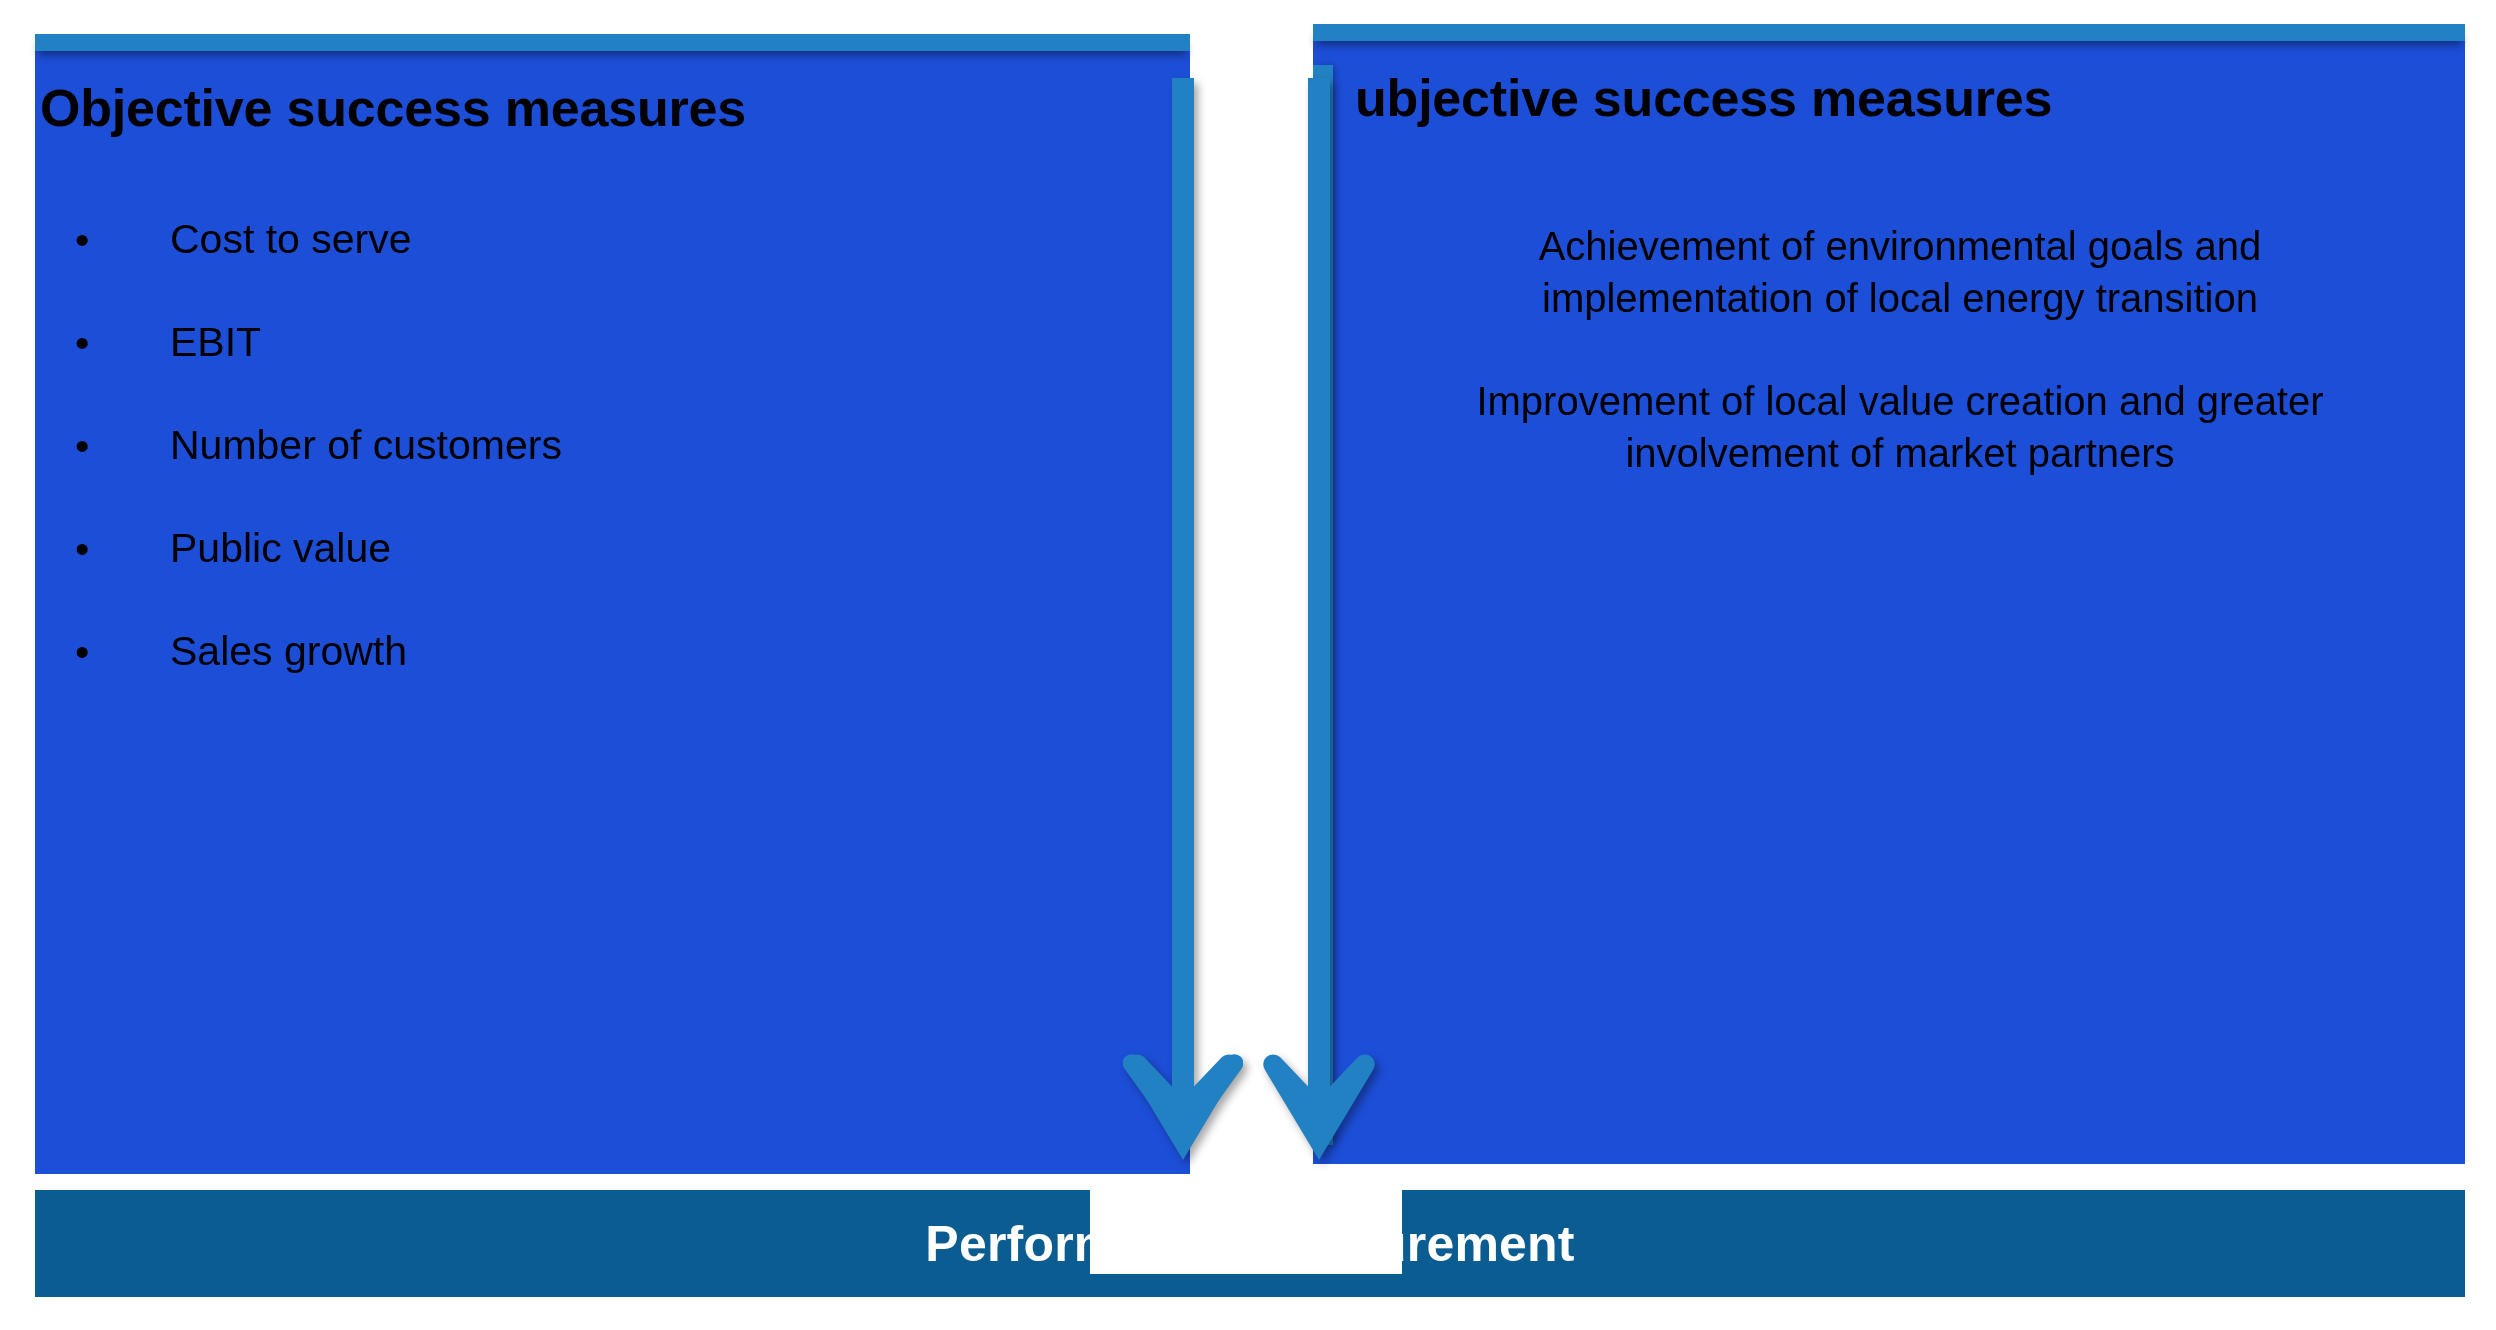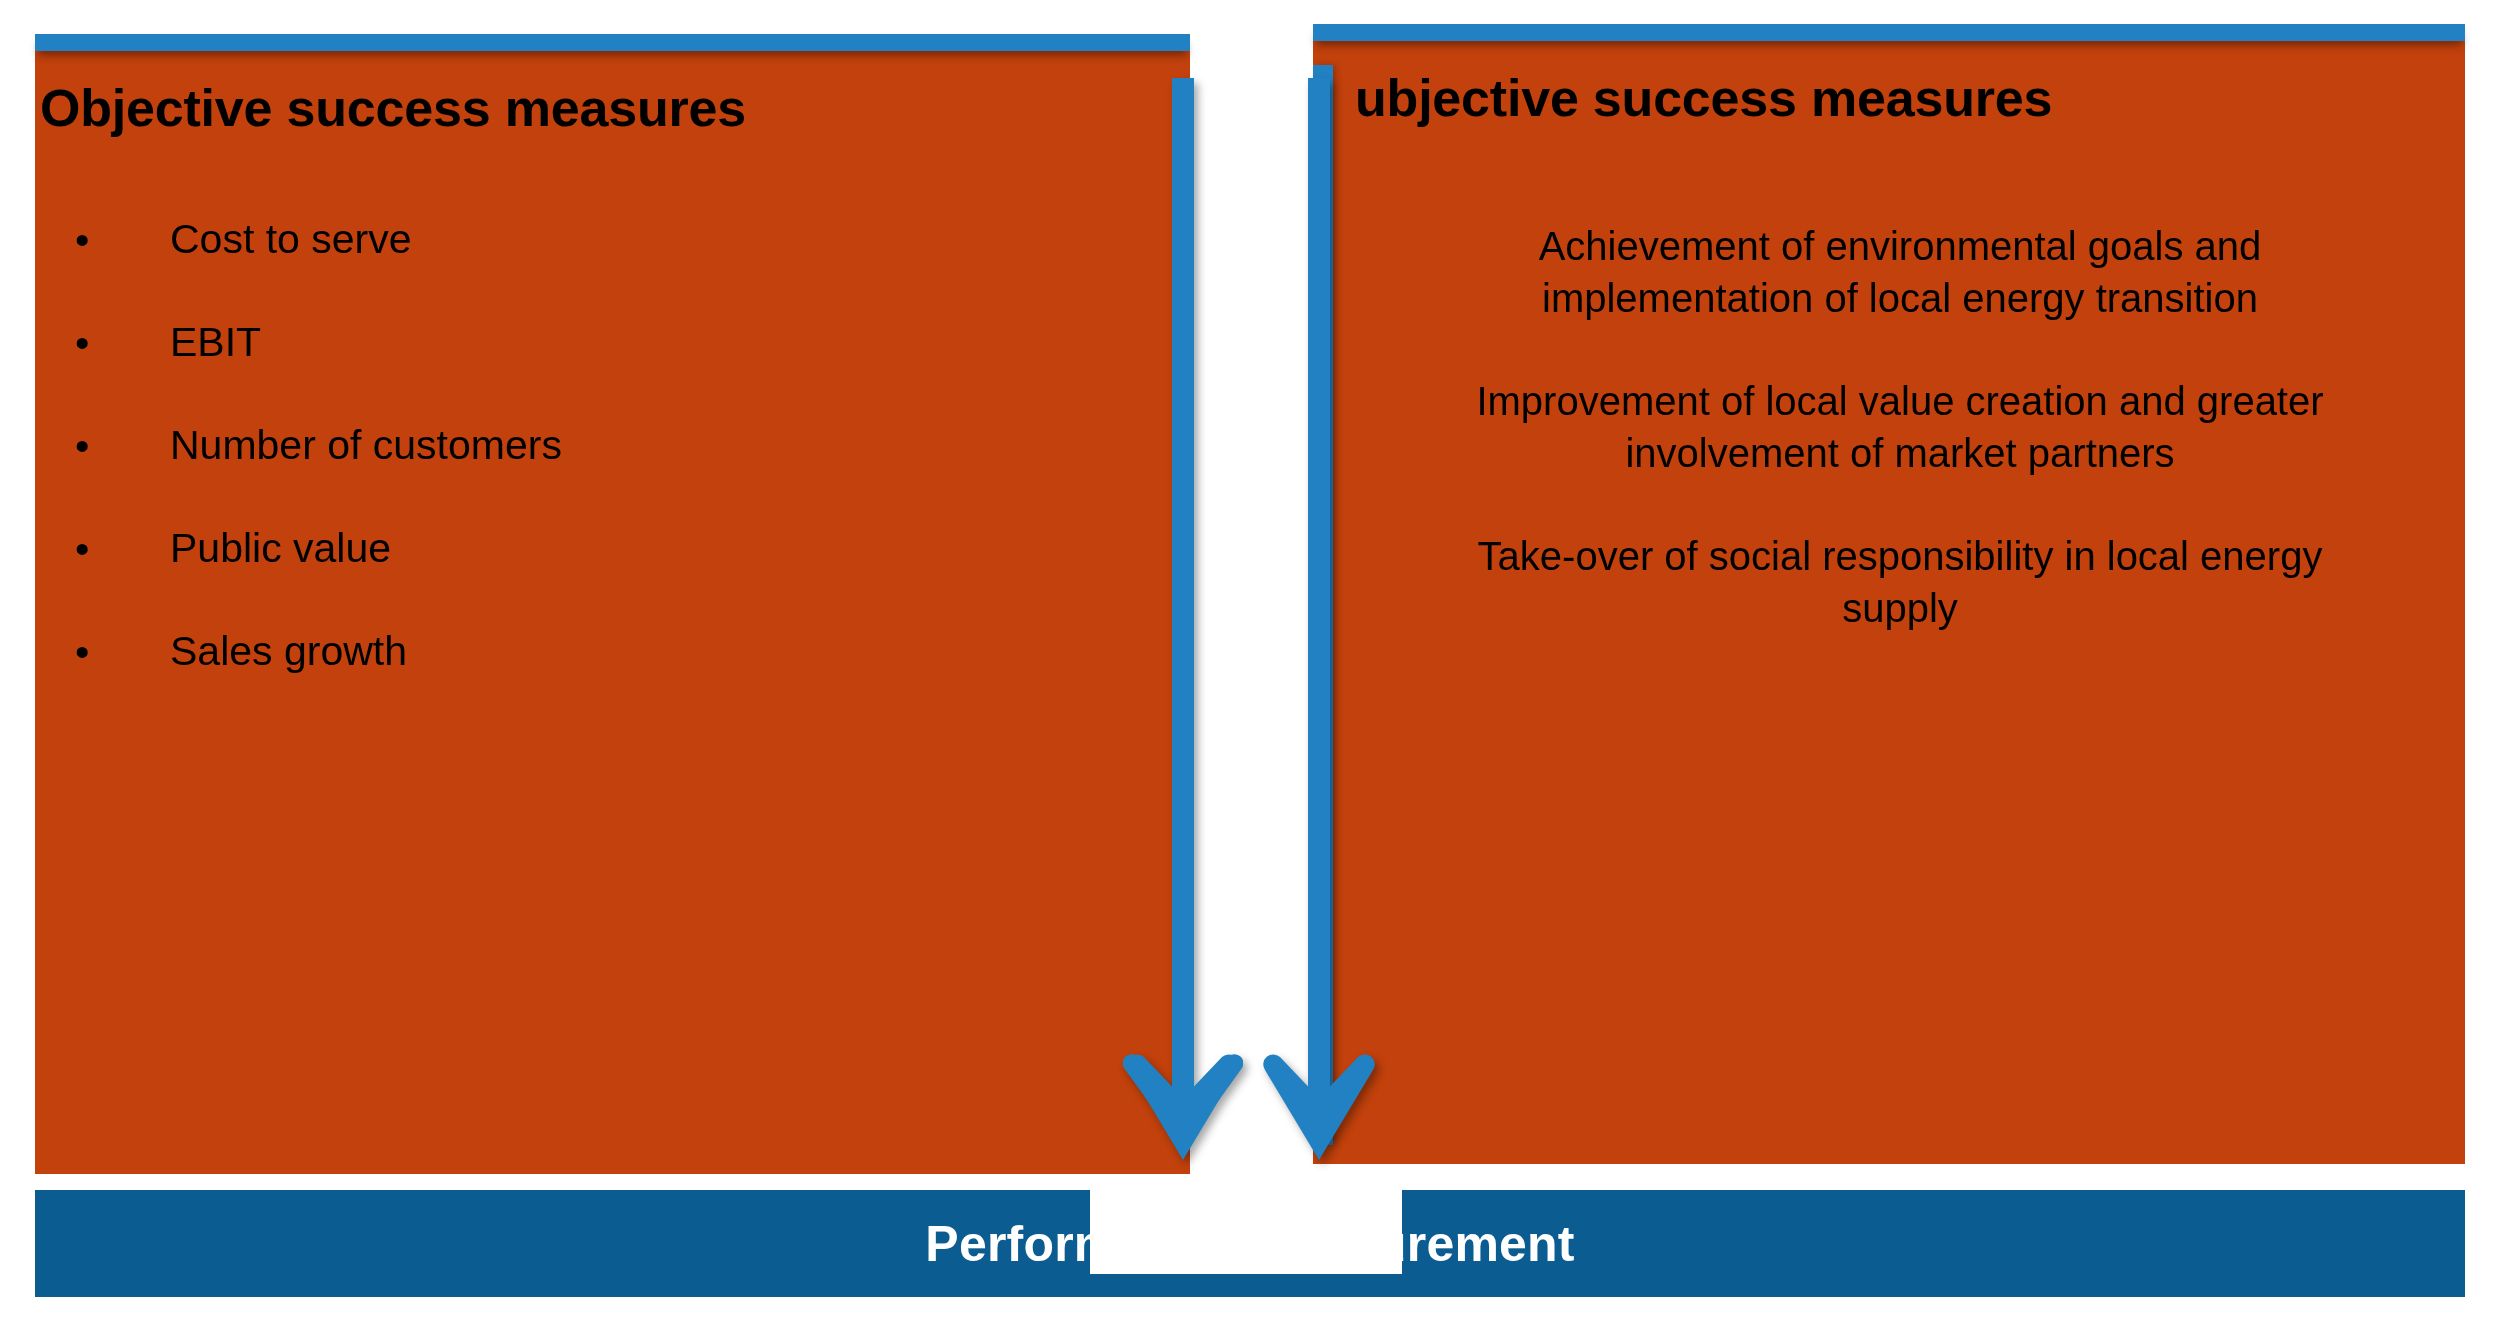--- a/index.html
+++ b/index.html
@@ -18,21 +18,21 @@
     position: relative;
     width: 2496px;
     height: 1330px;
     background: #ffffff;
     overflow: hidden;
   }
 
   
   .panel {
     position: absolute;
-    background: #c2410c;
+    background: #1d4ed8;
   }
   #panel-left  { left: 35px;   top: 34px; width: 1155px; height: 1140px; }
   #panel-right { left: 1313px; top: 24px; width: 1152px; height: 1140px; }
 
   
   .panel-topbar {
     position: absolute;
     left: 0;
     top: 0;
     height: 17px;
@@ -189,22 +189,20 @@
   <div id="panel-right" class="panel">
     <div class="panel-topbar"></div>
     <div class="panel-sidebar"></div>
     <div class="panel-title">ubjective success measures</div>
 
     <div class="para-list">
       <p class="para-item">Achievement of environmental goals and
 implementation of local energy transition</p>
       <p class="para-item">Improvement of local value creation and greater
 involvement of market partners</p>
-      <p class="para-item">Take-over of social responsibility in local energy
-supply</p>
     </div>
   </div>
 
   <div id="arrow-1" class="arrow">
     <svg viewBox="0 0 120 1110" xmlns="http://www.w3.org/2000/svg" aria-hidden="true">
       <path d="M49 0 H71 V1013 L106 978 a9 9 0 0 1 13 12 L63 1068 a5 5 0 0 1 -6 0 L1 990 a9 9 0 0 1 13 -12 L49 1013 Z" fill="#2281C2"></path>
       <path d="M49 0 H71 V1010 L60 1078 L49 1010 Z" fill="#2281C2"></path>
       <path d="M60 1082 L6 992 a10 10 0 0 1 15 -13 L60 1020 L99 979 a10 10 0 0 1 15 13 Z" fill="#2281C2"></path>
     </svg>
   </div>

